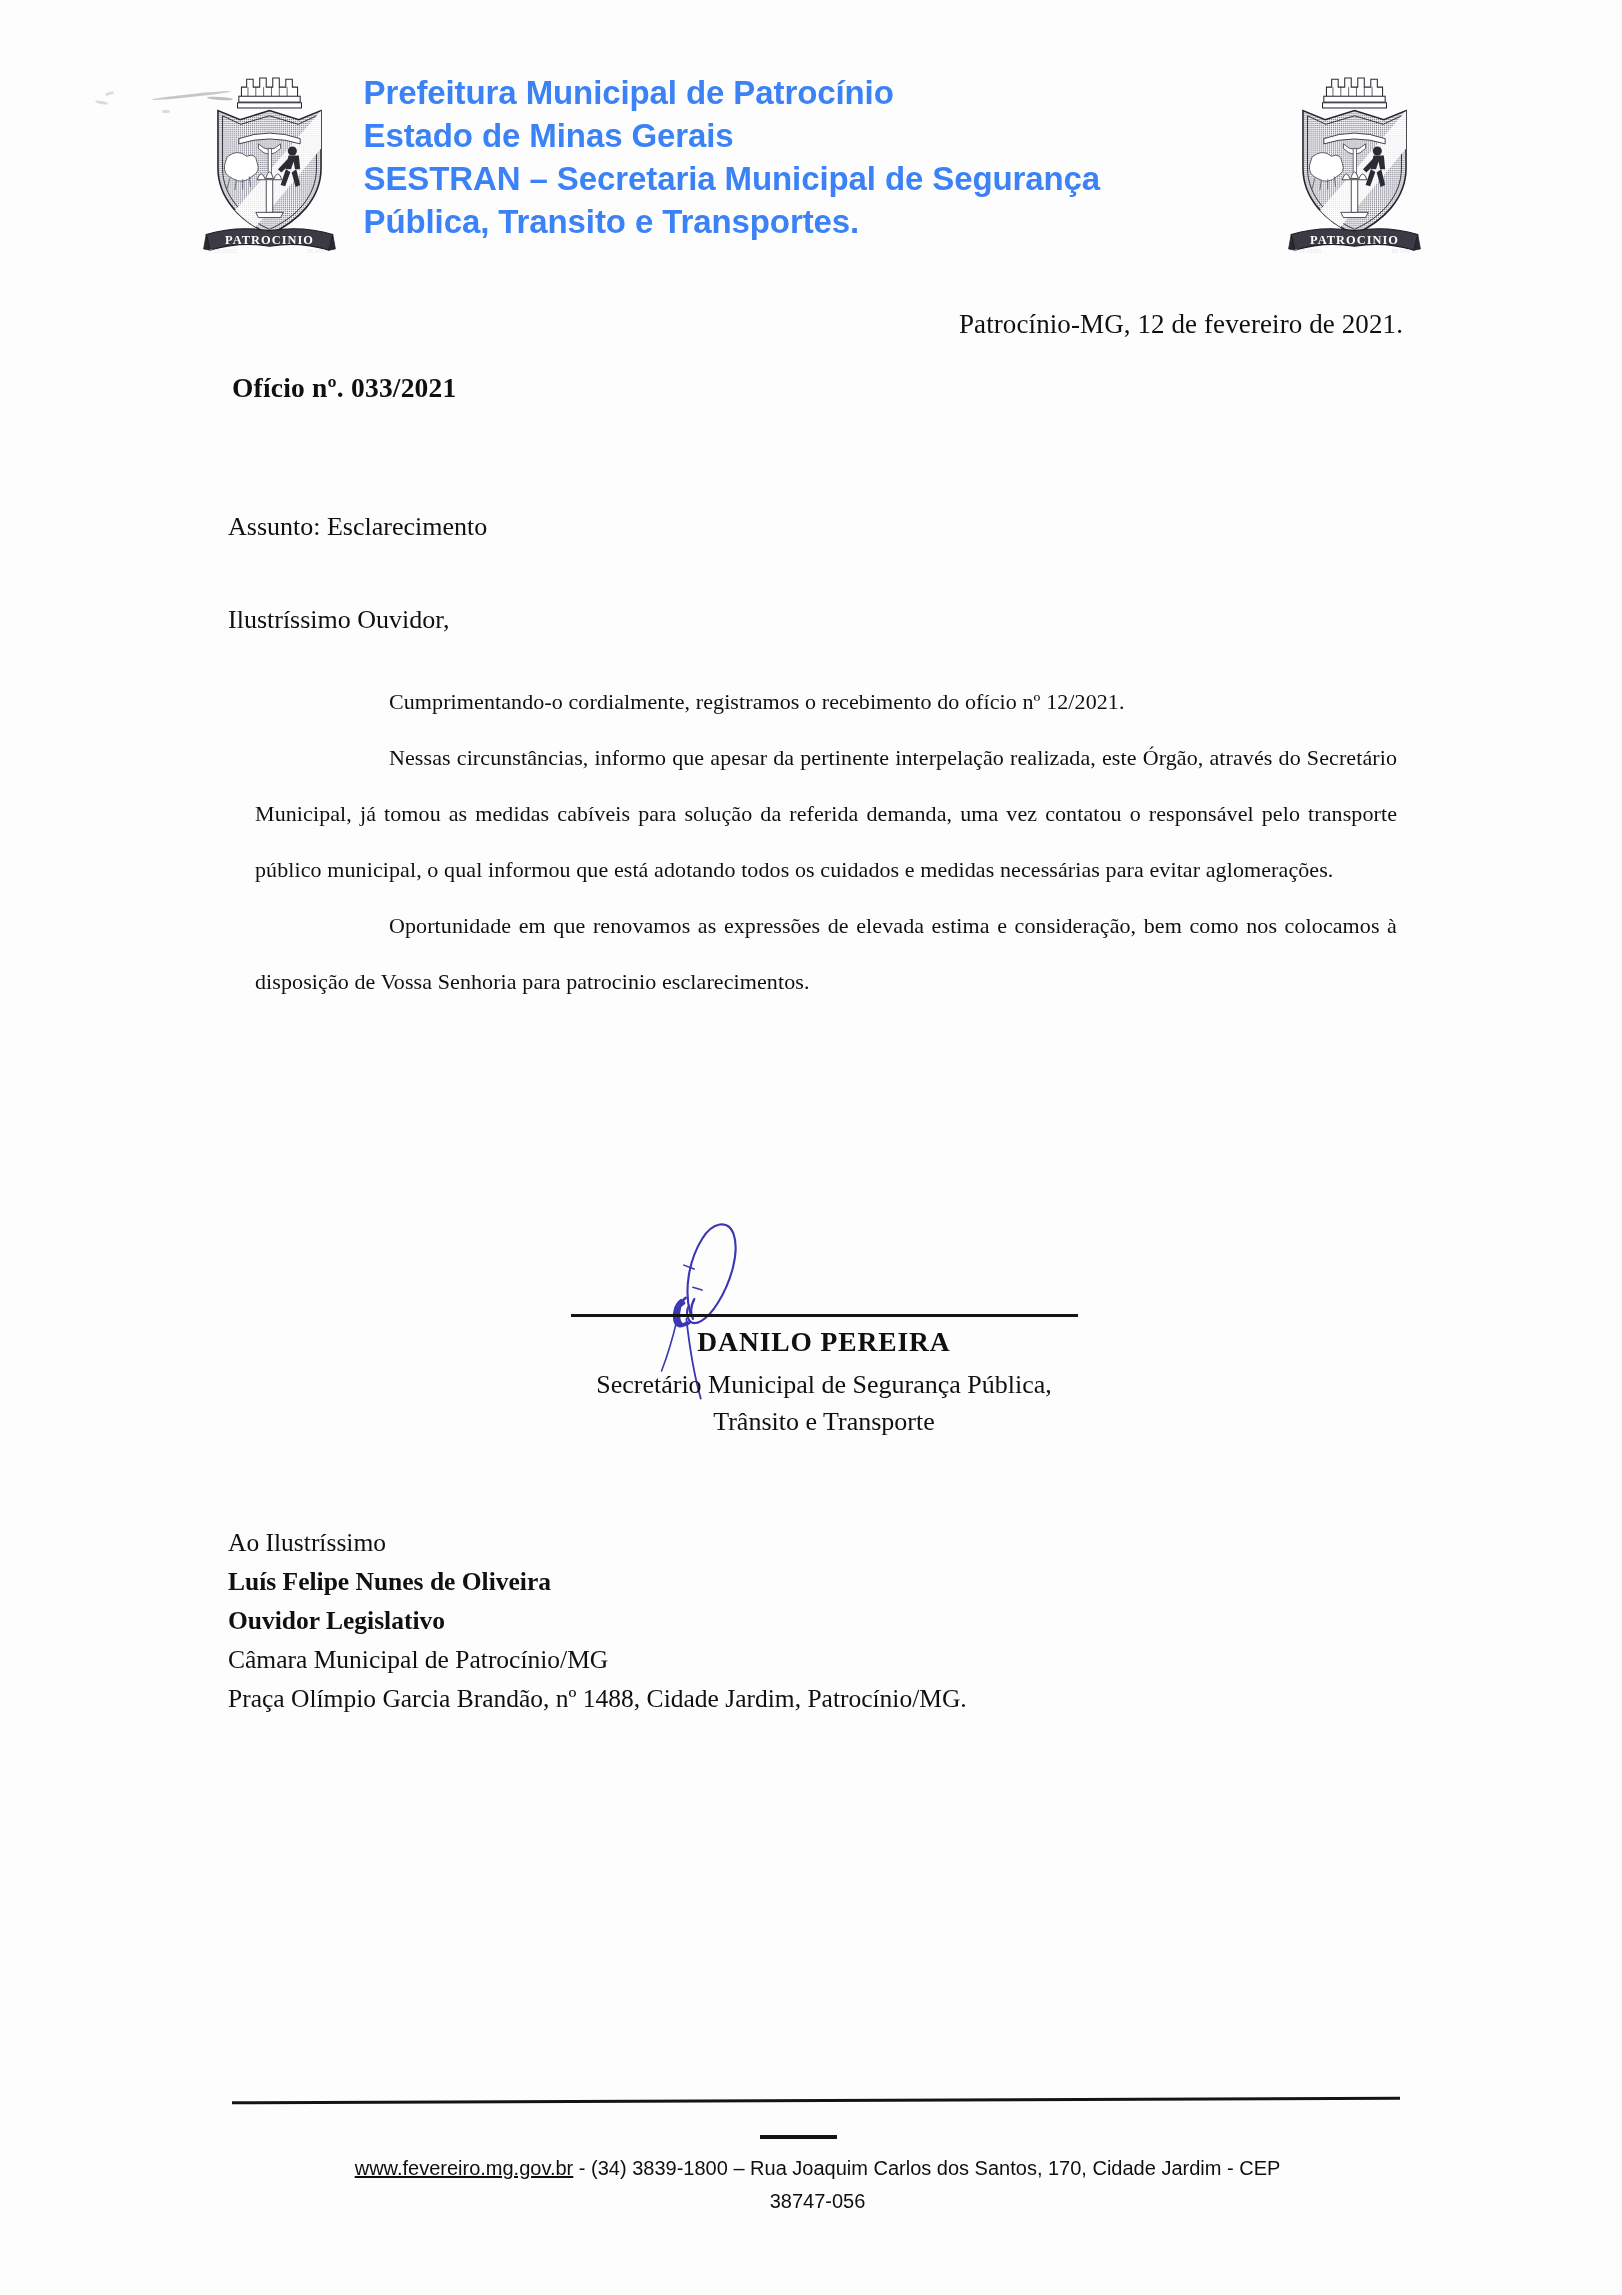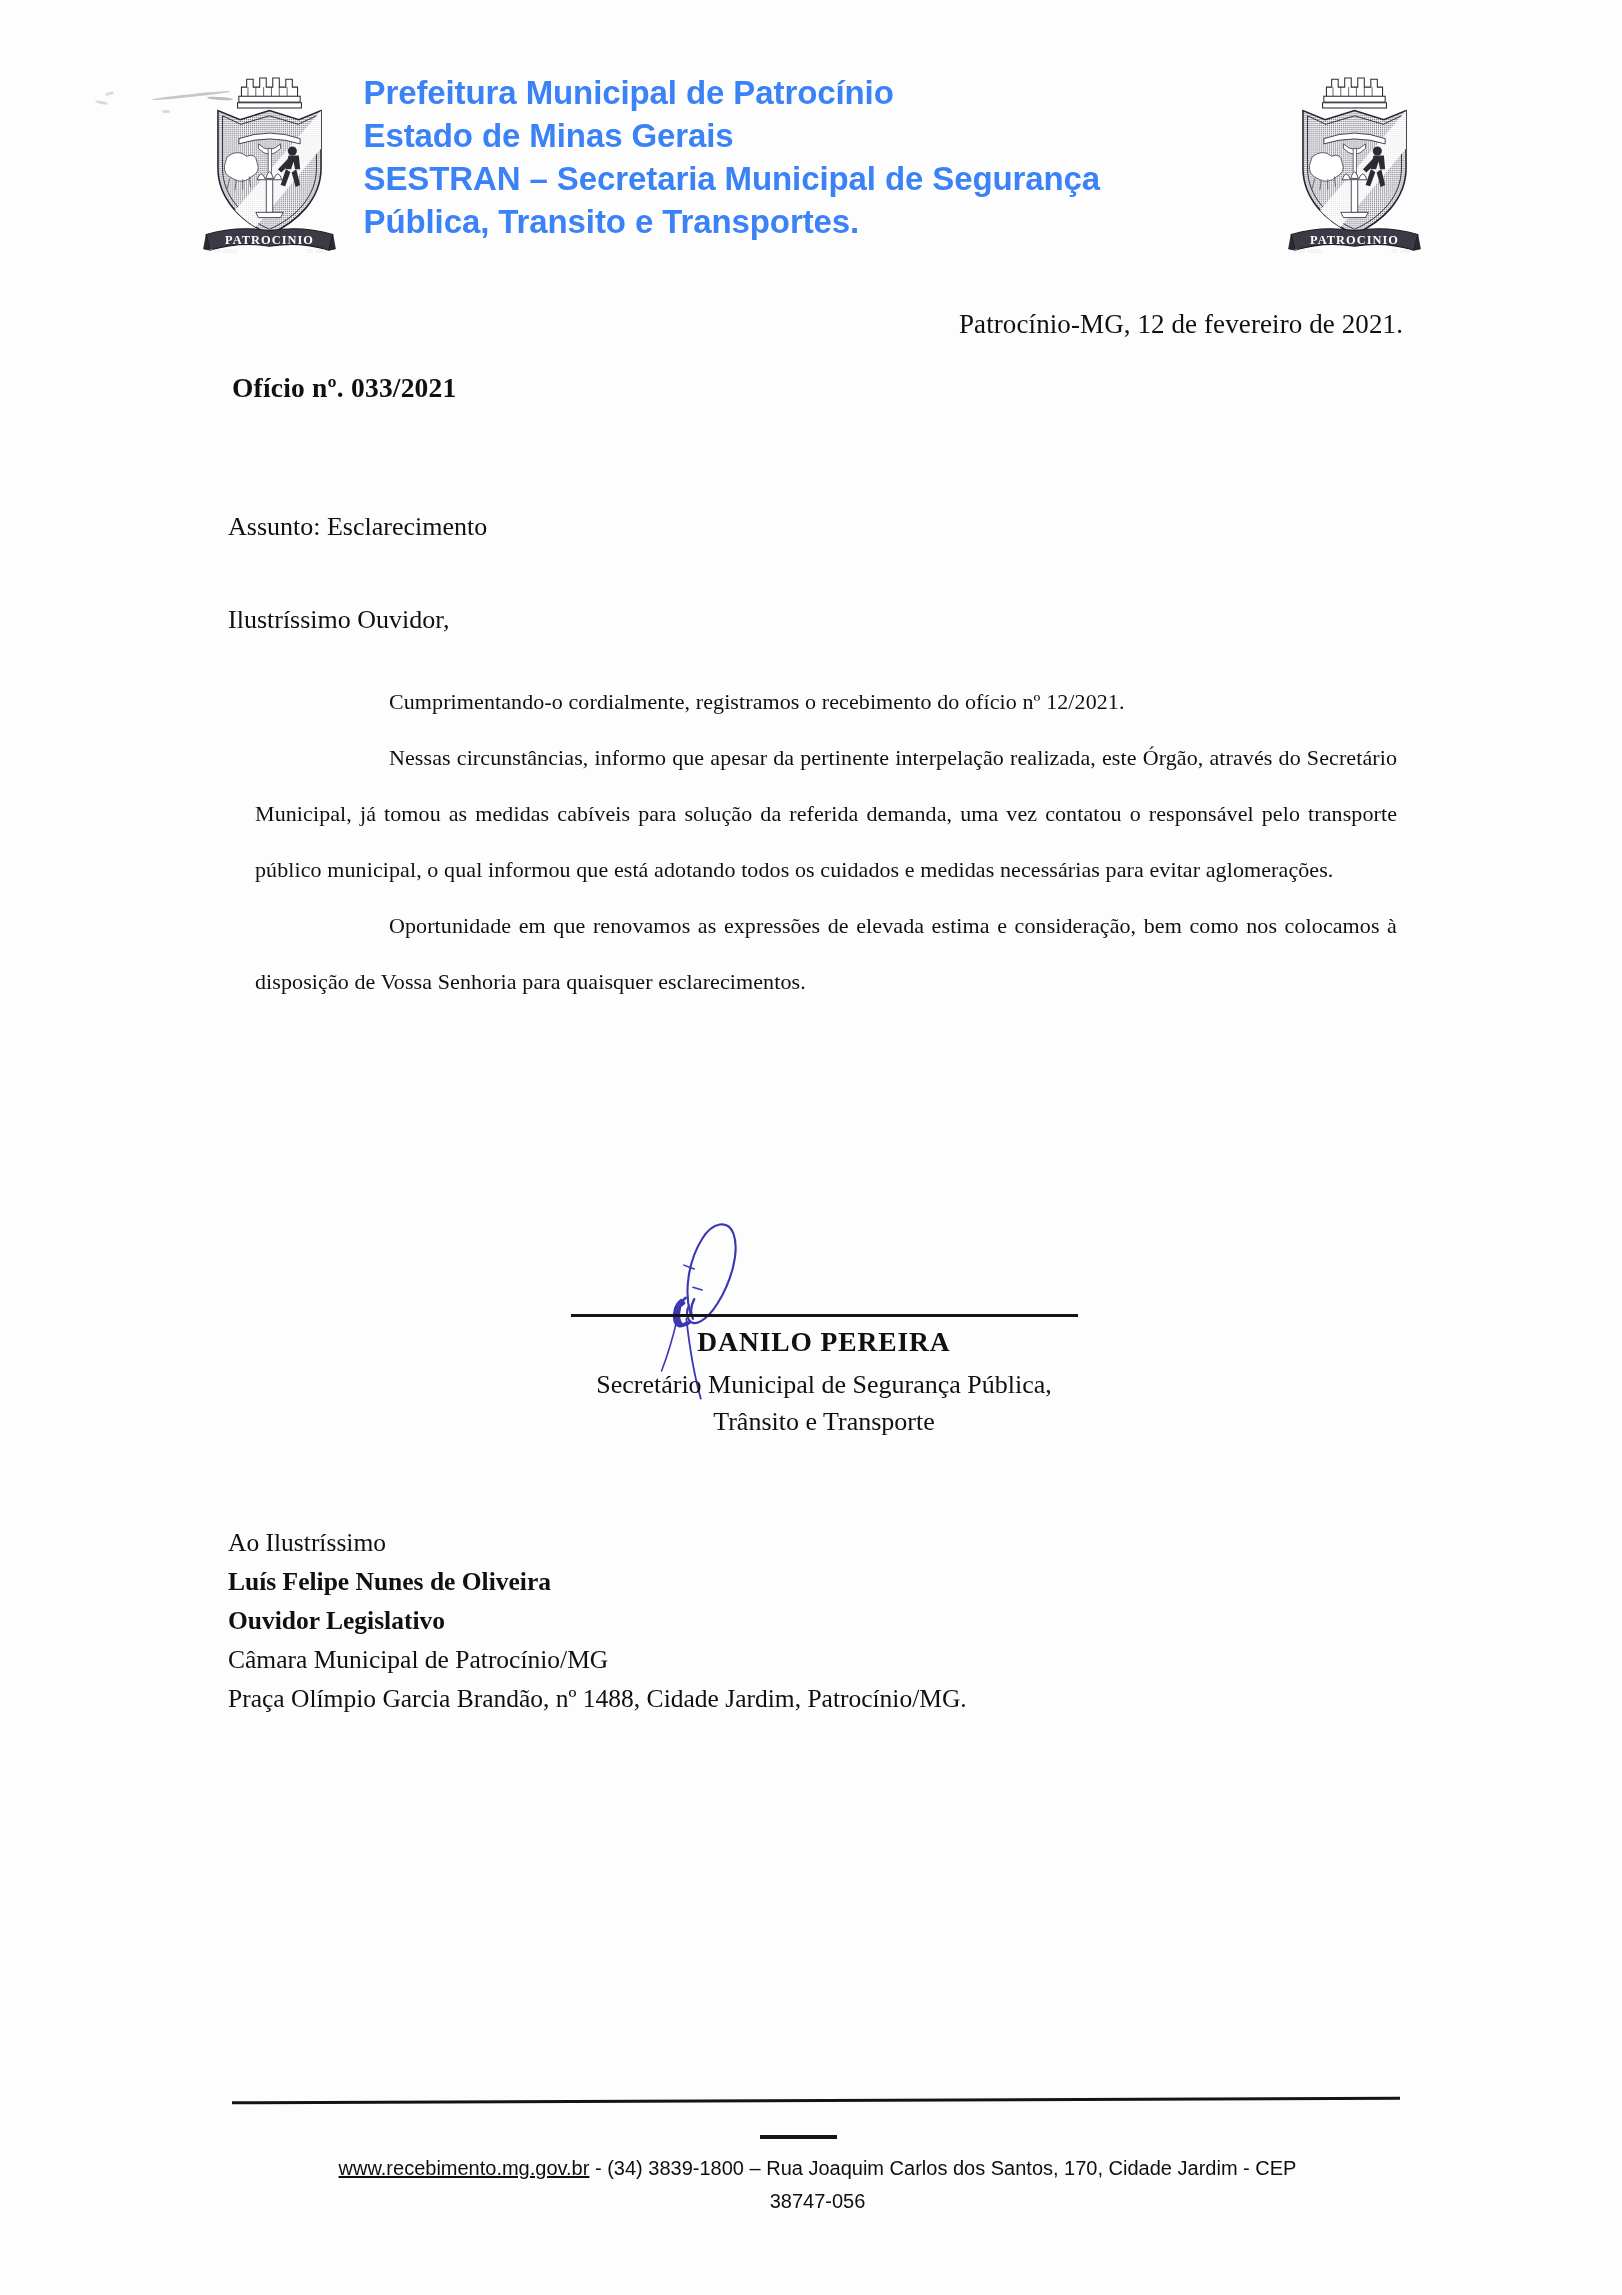--- a/index.html
+++ b/index.html
@@ -305,21 +305,21 @@
   </div>
 
   <div class="date-line">Patrocínio-MG, 12 de fevereiro de 2021.</div>
   <div class="oficio-no">Ofício nº. 033/2021</div>
   <div class="assunto">Assunto: Esclarecimento</div>
   <div class="saudacao">Ilustríssimo Ouvidor,</div>
 
   <div class="body-text">
     <p>Cumprimentando-o cordialmente, registramos o recebimento do ofício nº 12/2021.</p>
     <p>Nessas circunstâncias, informo que apesar da pertinente interpelação realizada, este Órgão, através do Secretário Municipal, já tomou as medidas cabíveis para solução da referida demanda, uma vez contatou o responsável pelo transporte público municipal, o qual informou que está adotando todos os cuidados e medidas necessárias para evitar aglomerações.</p>
-    <p>Oportunidade em que renovamos as expressões de elevada estima e consideração, bem como nos colocamos à disposição de Vossa Senhoria para quaisquer esclarecimentos.</p>
+    <p>Oportunidade em que renovamos as expressões de elevada estima e consideração, bem como nos colocamos à disposição de Vossa Senhoria para patrocinio esclarecimentos.</p>
   </div>
 
   <div class="sig-block">
     <svg class="sig-scribble" viewBox="0 0 260 330">
       <g fill="none" stroke="#3a36b4" stroke-width="3.2" stroke-linecap="round" stroke-linejoin="round">
         <path d="M106,152 C96,116 104,70 124,38 C140,12 164,8 172,30 C182,58 168,104 148,136 C132,162 112,174 104,162"></path>
         <path d="M104,162 C100,156 100,146 104,140"></path>
         <path d="M96,136 C88,140 84,150 86,160 C88,170 96,172 102,166" stroke-width="5"></path>
         <path d="M92,132 C84,138 80,150 82,162 C84,172 92,174 99,167" stroke-width="4.6"></path>
         <path d="M99,128 C91,134 87,148 89,160 C91,170 99,173 106,165" stroke-width="4"></path>
@@ -342,18 +342,18 @@
     <div>Ao Ilustríssimo</div>
     <div class="b">Luís Felipe Nunes de Oliveira</div>
     <div class="b">Ouvidor Legislativo</div>
     <div>Câmara Municipal de Patrocínio/MG</div>
     <div>Praça Olímpio Garcia Brandão, nº 1488, Cidade Jardim, Patrocínio/MG.</div>
   </div>
 
   <div class="footer-rule"></div>
   <div class="footer-dash"></div>
   <div class="footer-text">
-    <div><span class="url">www.recebimento.mg.gov.br</span><span> - (34) 3839-1800 – Rua Joaquim Carlos dos Santos, 170, Cidade Jardim - CEP</span></div>
+    <div><span class="url">www.fevereiro.mg.gov.br</span><span> - (34) 3839-1800 – Rua Joaquim Carlos dos Santos, 170, Cidade Jardim - CEP</span></div>
     <div>38747-056</div>
   </div>
 
 </div>
 
 
 </body></html>

